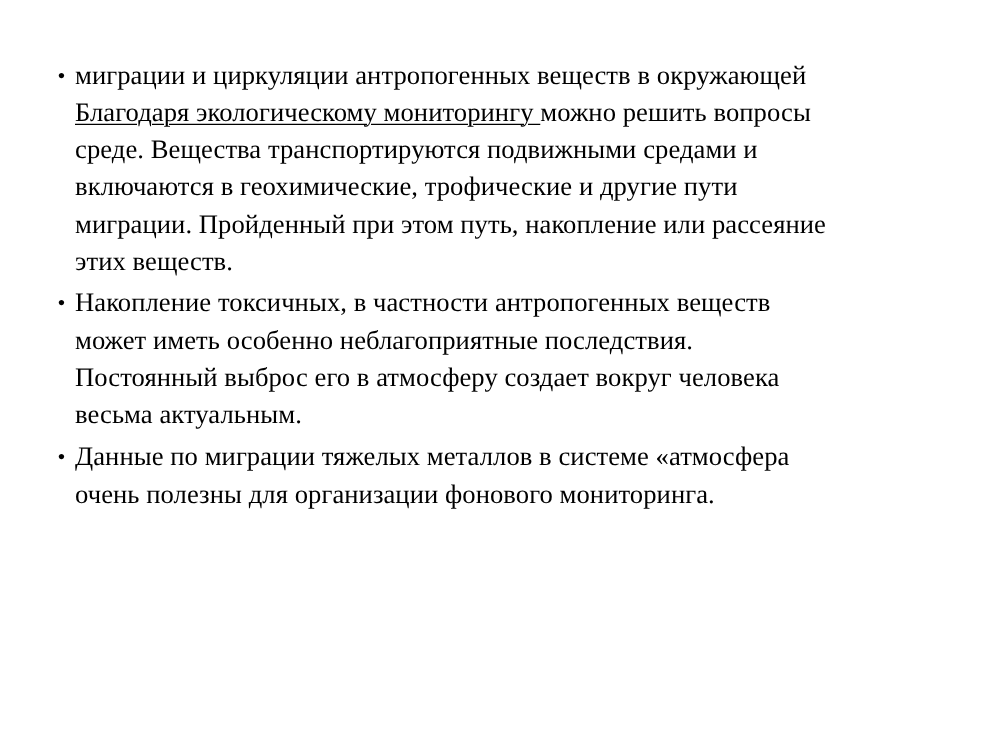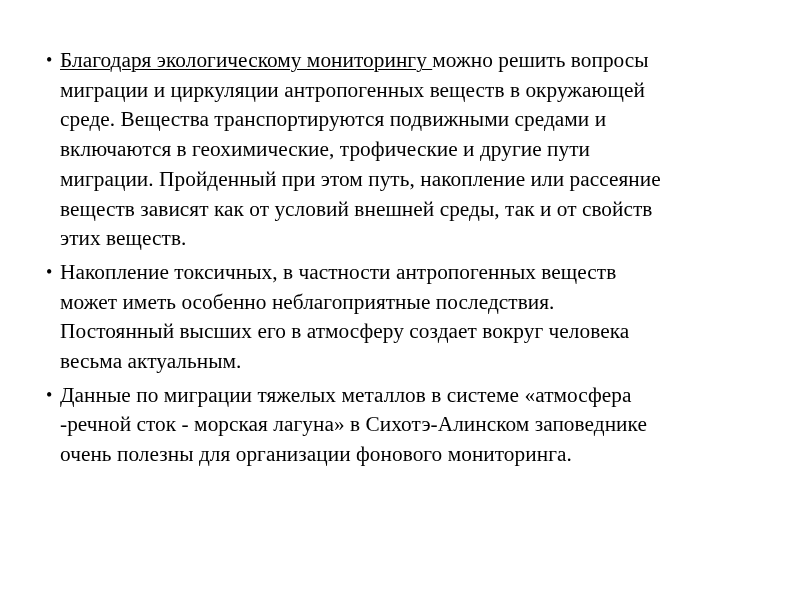--- a/index.html
+++ b/index.html
@@ -61,39 +61,37 @@
   </style>
 </head>
 <body>
 
 <div class="slide">
   <div class="content">
     <ul class="bullet-list">
 
       <li class="bullet-item">
         <span class="bullet">•</span>
+        <span class="line">миграции и циркуляции антропогенных веществ в окружающей</span>
         <span class="line"><span class="underlined">Благодаря экологическому мониторингу </span><span>можно решить вопросы</span></span>
-        <span class="line">миграции и циркуляции антропогенных веществ в окружающей</span>
         <span class="line">среде. Вещества транспортируются подвижными средами и</span>
         <span class="line">включаются в геохимические, трофические и другие пути</span>
         <span class="line">миграции. Пройденный при этом путь, накопление или рассеяние</span>
-        <span class="line">веществ зависят как от условий внешней среды, так и от свойств</span>
         <span class="line">этих веществ.</span>
       </li>
 
       <li class="bullet-item">
         <span class="bullet">•</span>
         <span class="line">Накопление токсичных, в частности антропогенных веществ</span>
         <span class="line">может иметь особенно неблагоприятные последствия.</span>
-        <span class="line">Постоянный высших его в атмосферу создает вокруг человека</span>
+        <span class="line">Постоянный выброс его в атмосферу создает вокруг человека</span>
         <span class="line">весьма актуальным.</span>
       </li>
 
       <li class="bullet-item">
         <span class="bullet">•</span>
         <span class="line">Данные по миграции тяжелых металлов в системе «атмосфера</span>
-        <span class="line">-речной сток - морская лагуна» в Сихотэ-Алинском заповеднике</span>
         <span class="line">очень полезны для организации фонового мониторинга.</span>
       </li>
 
     </ul>
   </div>
 </div>
 
 </body></html>

